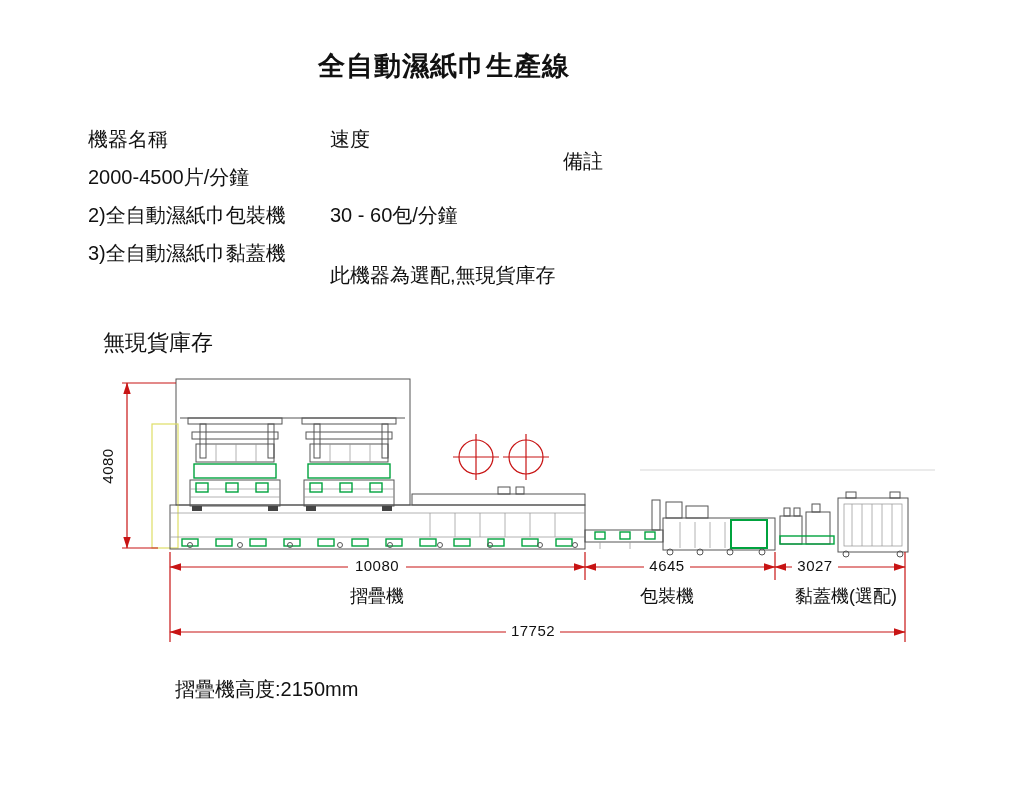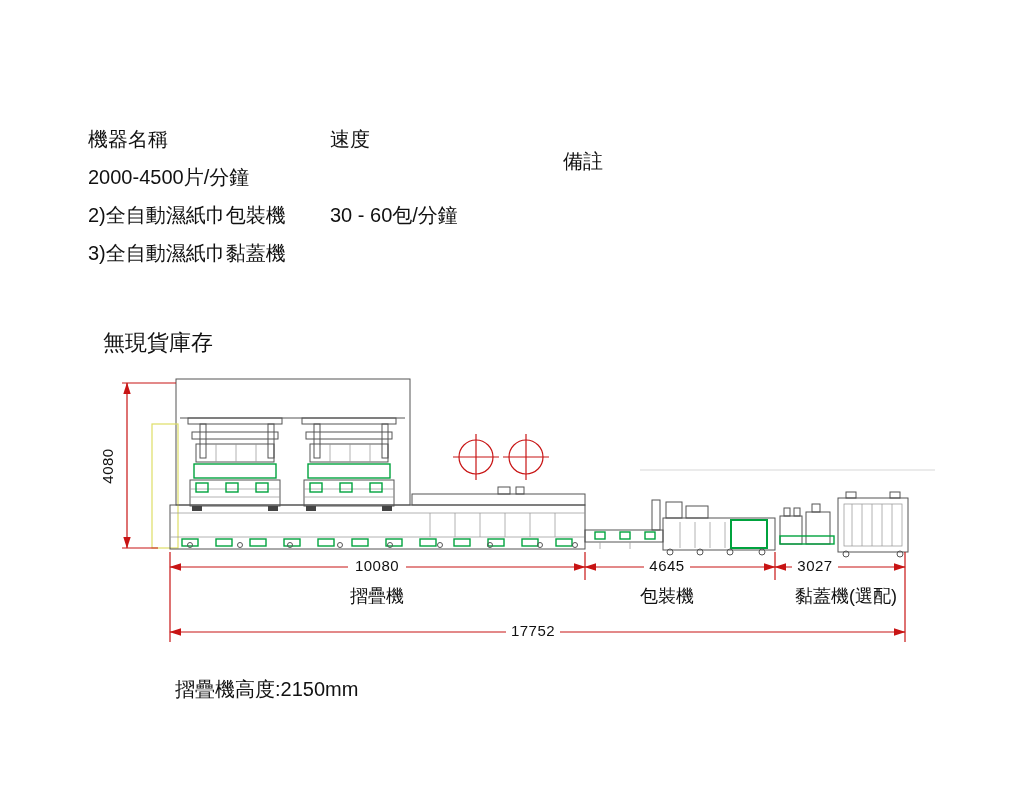--- a/index.html
+++ b/index.html
@@ -51,38 +51,40 @@
   .dimtxt { fill:#111; font-size:15px; letter-spacing:0.5px; }
   .seclbl { fill:#111; font-size:18px; }
   .whitebg { fill:#ffffff; stroke:none; }
   text { font-family: "Liberation Sans", "DejaVu Sans", sans-serif; }
 </style>
 </head>
 <body>
 
 <div class="page">
 
+  <h1 class="title">全自動濕紙巾生產線</h1>
 
   <div class="spec-table">
     <div class="trow">
       <div class="cell c1">機器名稱</div>
       <div class="cell c2">速度</div>
       <div class="cell c3">備註</div>
     </div>
     <div class="trow">
       <div class="cell c2">2000-4500片/分鐘</div>
       <div class="cell c3"></div>
     </div>
     <div class="trow">
       <div class="cell c1">2)全自動濕紙巾包裝機</div>
       <div class="cell c2">30 - 60包/分鐘</div>
       <div class="cell c3"></div>
     </div>
     <div class="trow">
       <div class="cell c1">3)全自動濕紙巾黏蓋機</div>
+      <div class="cell c3">此機器為選配,無現貨庫存</div>
     </div>
   </div>
 
   <h2 class="section-title">無現貨庫存</h2>
 
   <svg class="drawing" width="1024" height="793" viewBox="0 0 1024 793">
     <defs>
       <marker id="arr" viewBox="0 0 10 10" refX="9.5" refY="5" markerWidth="10" markerHeight="10" orient="auto-start-reverse">
         <path class="dimarrow" d="M0,1.8 L10,5 L0,8.2 Z"></path>
       </marker>

